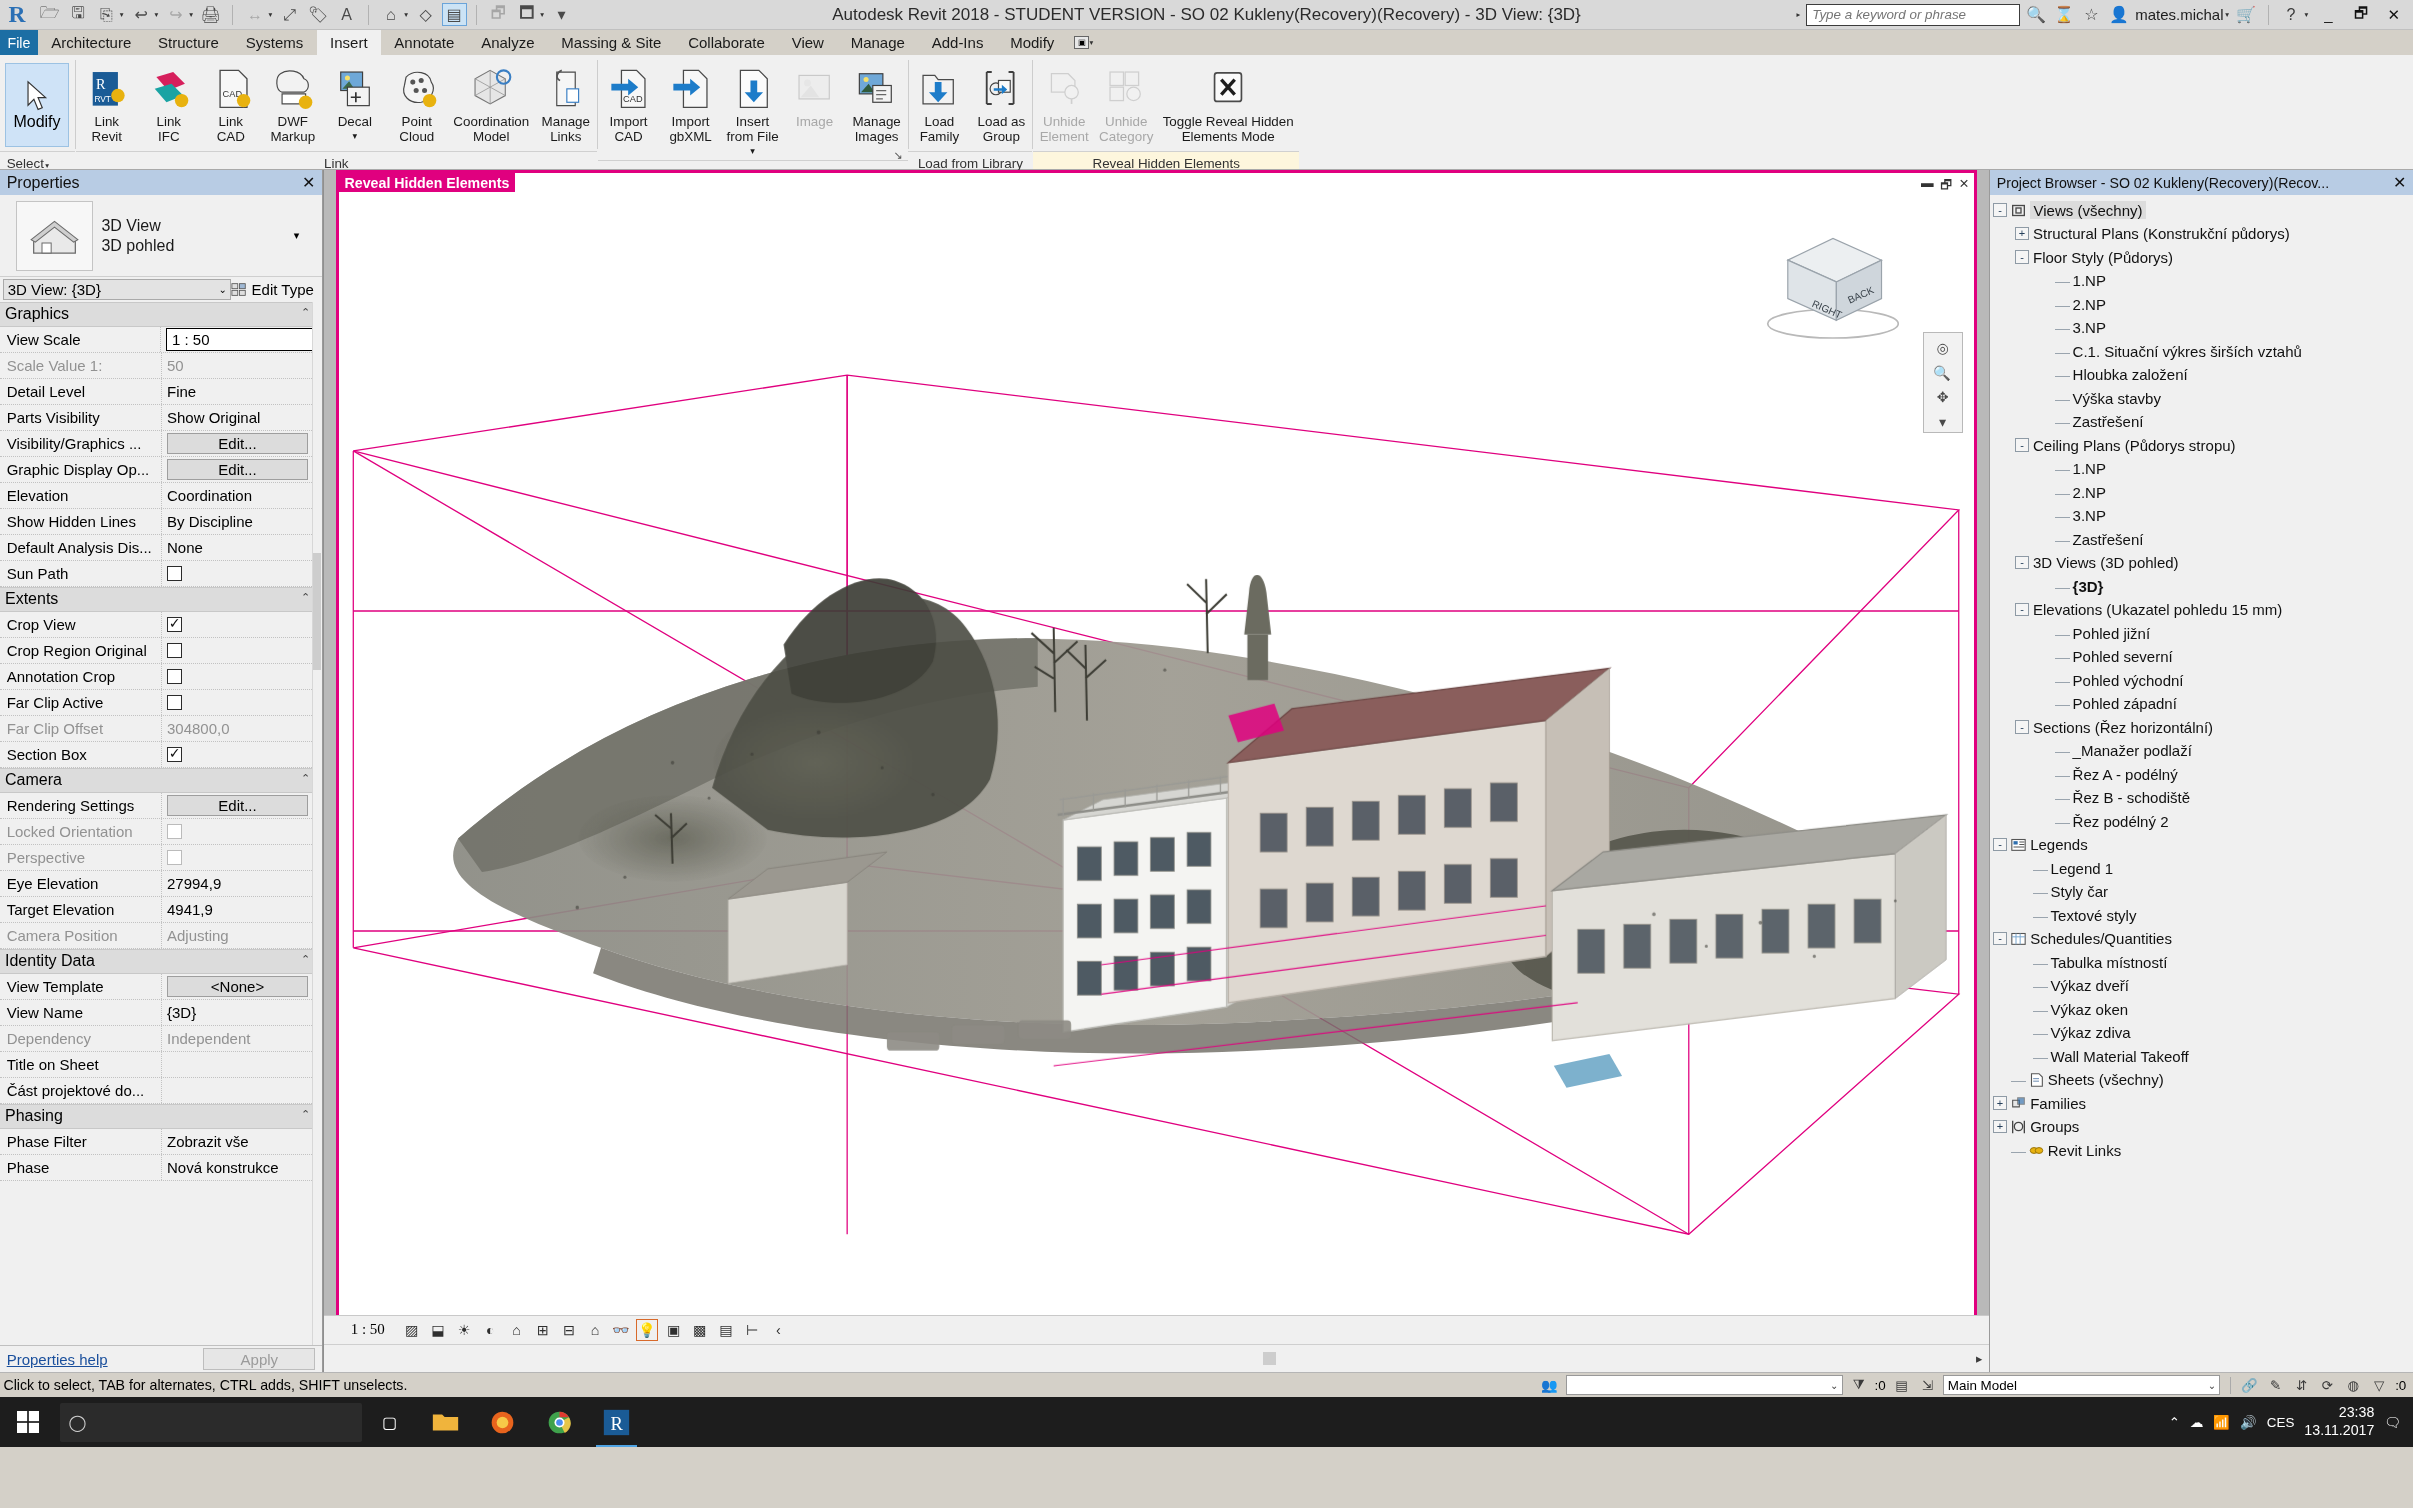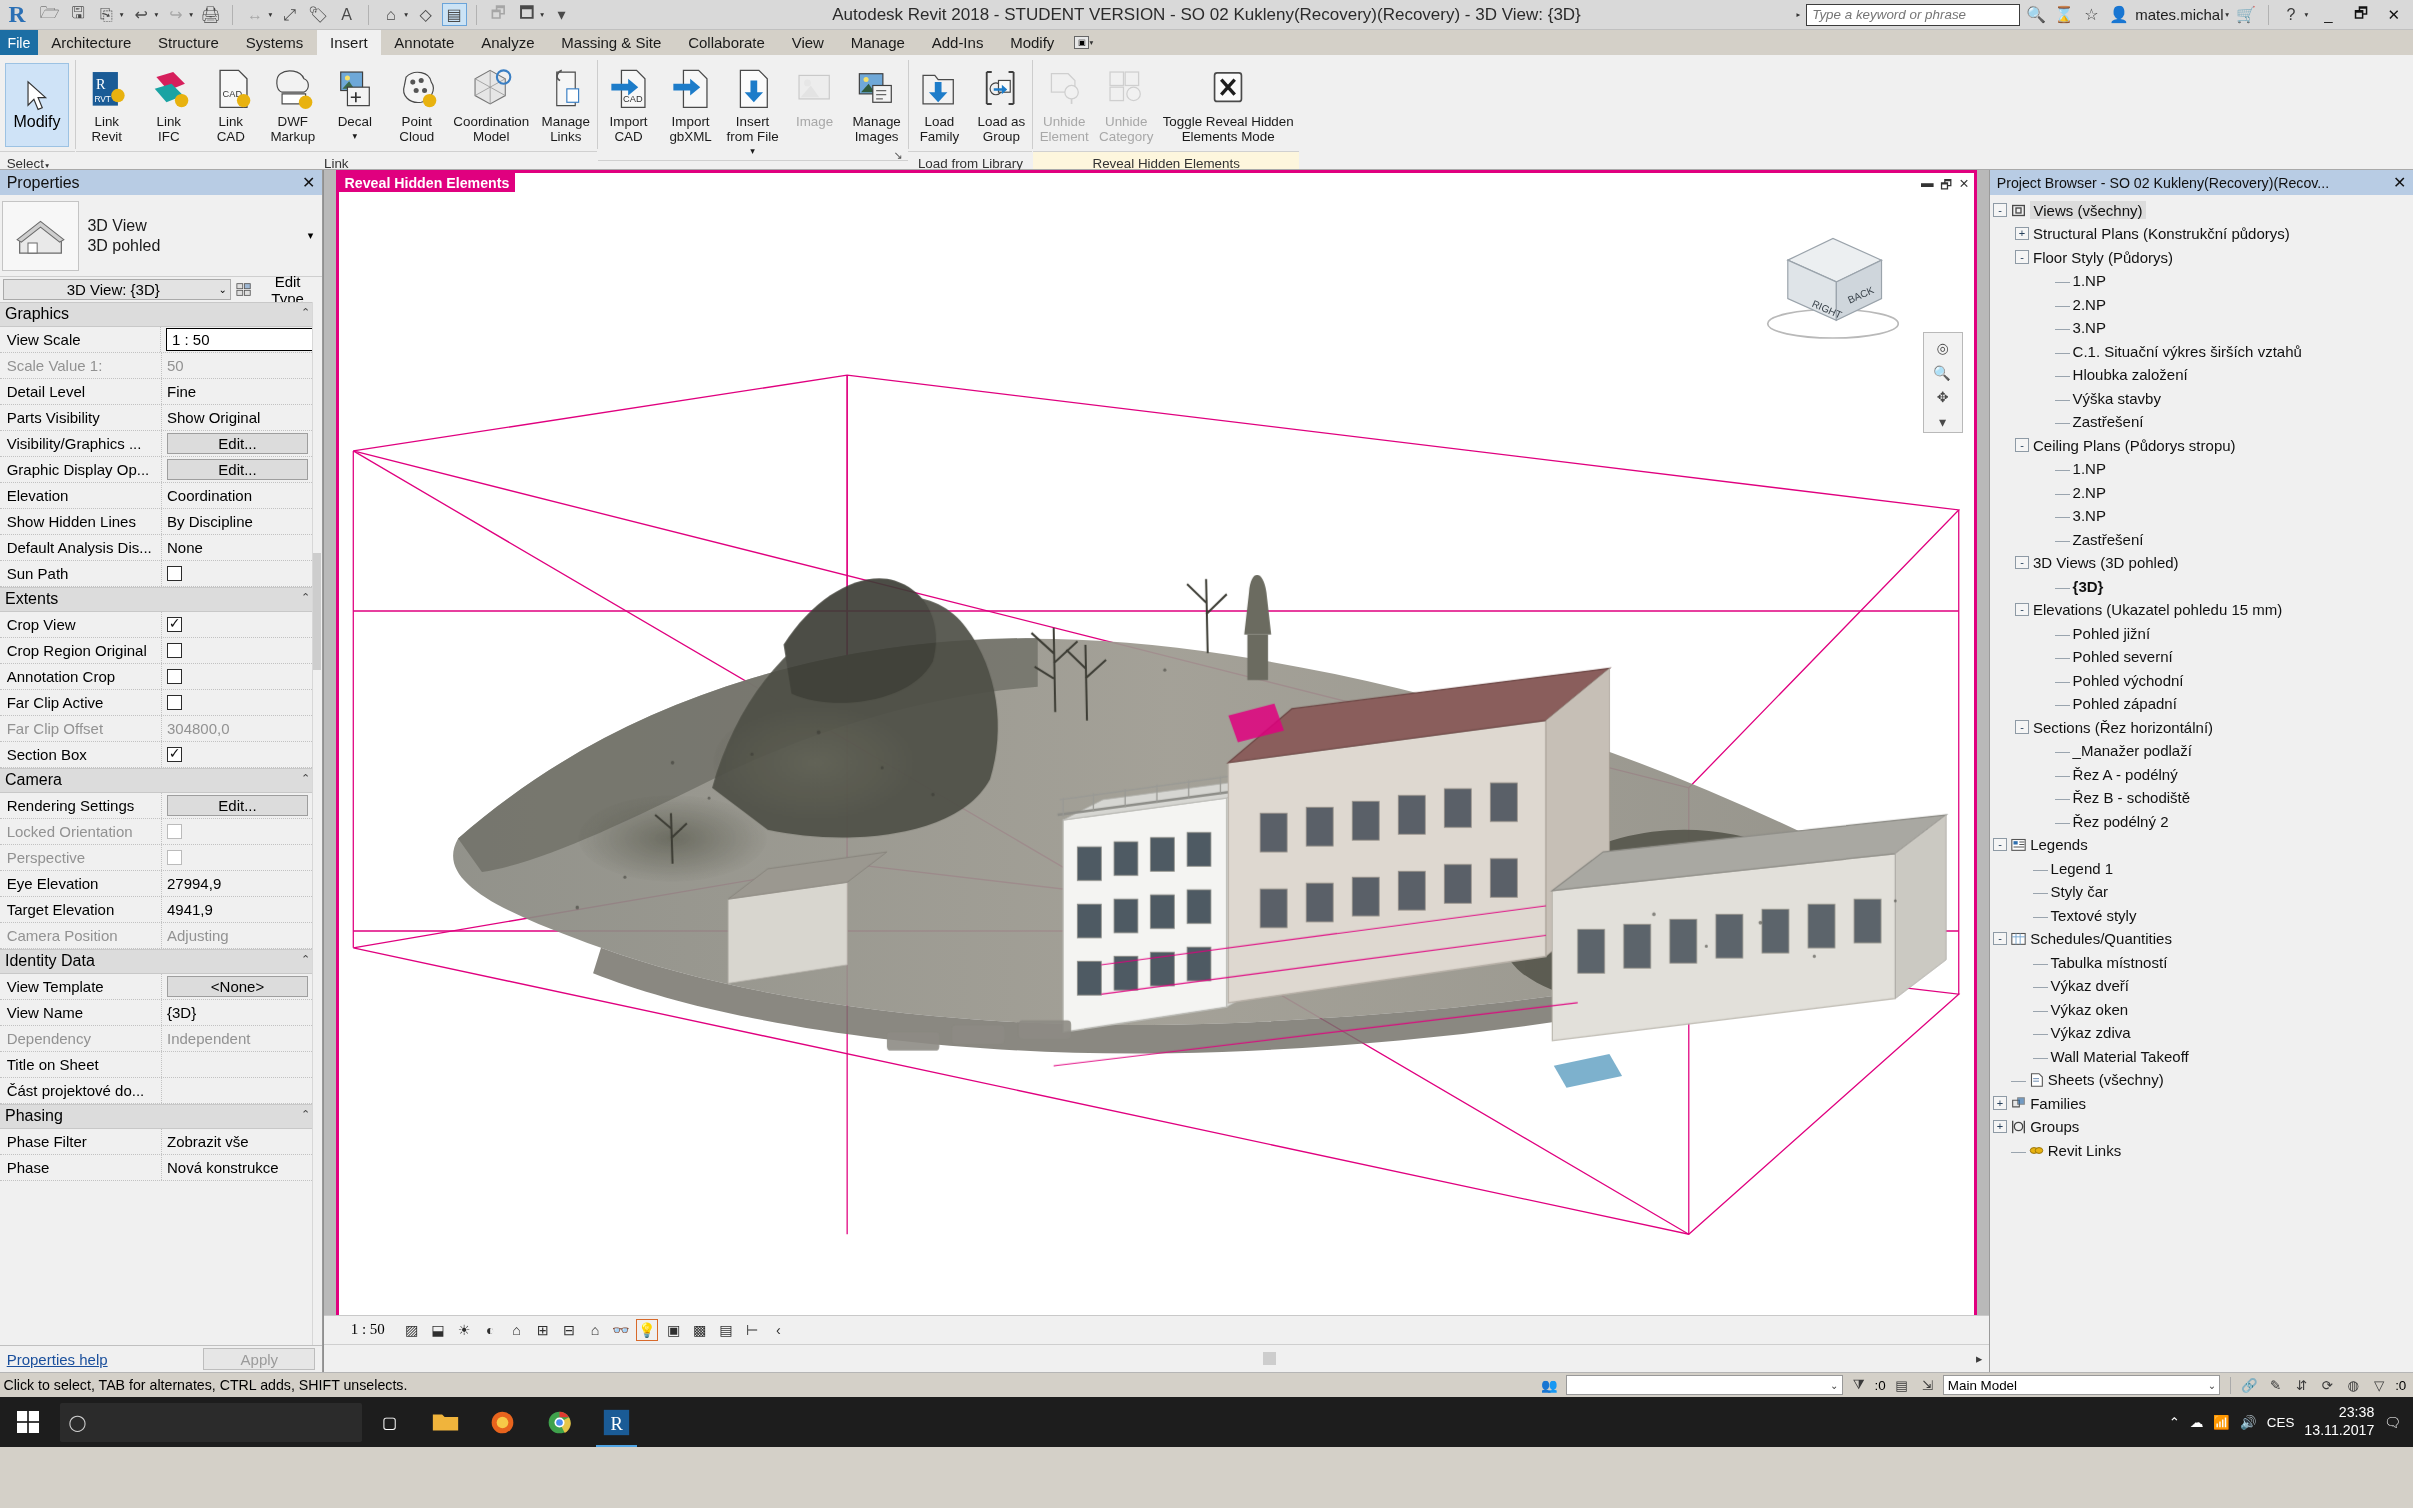--- a/index.html
+++ b/index.html
@@ -68,26 +68,26 @@
   
   .main { display:flex; height:1202px; }
 
   
   .props { width:323px; background:#f0f0f0; border-right:0.8px solid #9a9a9a;
      display:flex; flex-direction:column; }
   .pal-head { height:25px; background:#b8cce4; display:flex; align-items:center;
      padding:0 6.7px; font-size:16px; color:#111; }
   .pal-head .x { margin-left:auto; font-size:16px; }
   .prop-type { height:82px; background:#f0f0f0; display:flex; align-items:center;
-     border-bottom:0.8px solid #cfcfcf; padding:2px; gap:8.4px; }
+     border-bottom:0.8px solid #cfcfcf; padding:16px; gap:8.4px; }
   .type-thumb { width:77px; height:70px; border:0.8px solid #c4c4c4; background:#f7f7f7;
      display:flex; align-items:center; justify-content:center; }
   .type-txt { font-size:16px; line-height:20px; color:#1a1a1a; }
   .type-caret { margin-left:auto; font-size:11px; padding-right:6.7px; }
-  .sel-row { height:25px; display:flex; align-items:center; gap:5px; padding:0 3.4px;text-align:center; }
+  .sel-row { height:25px; display:flex; align-items:center; padding:0 3.4px; }
   .sel-combo { flex:0 0 228px; height:21px; background:#e3e3e3; border:0.8px solid #aaa;
      font-size:15px; padding:0.8px 3.4px; display:flex; align-items:center; }
   .sel-combo .cv { flex:1; }
   .sel-combo .cc { font-size:10px; }
   .edit-type { font-size:15px; display:flex; align-items:center; gap:4.2px; }
   .prop-scroll { flex:1; overflow:hidden; position:relative; }
   .grp { height:25px; background:#dcdcdc; font-size:16px; padding:1.7px 5px; position:relative;
      border-top:0.8px solid #c8c8c8; border-bottom:0.8px solid #c8c8c8;}
   .grp .chev { position:absolute; right:11.7px; top:3.4px; font-size:11px; color:#444; }
   .prow { height:26px; display:flex; align-items:center; border-bottom:0.8px dotted #c2c2c2;

